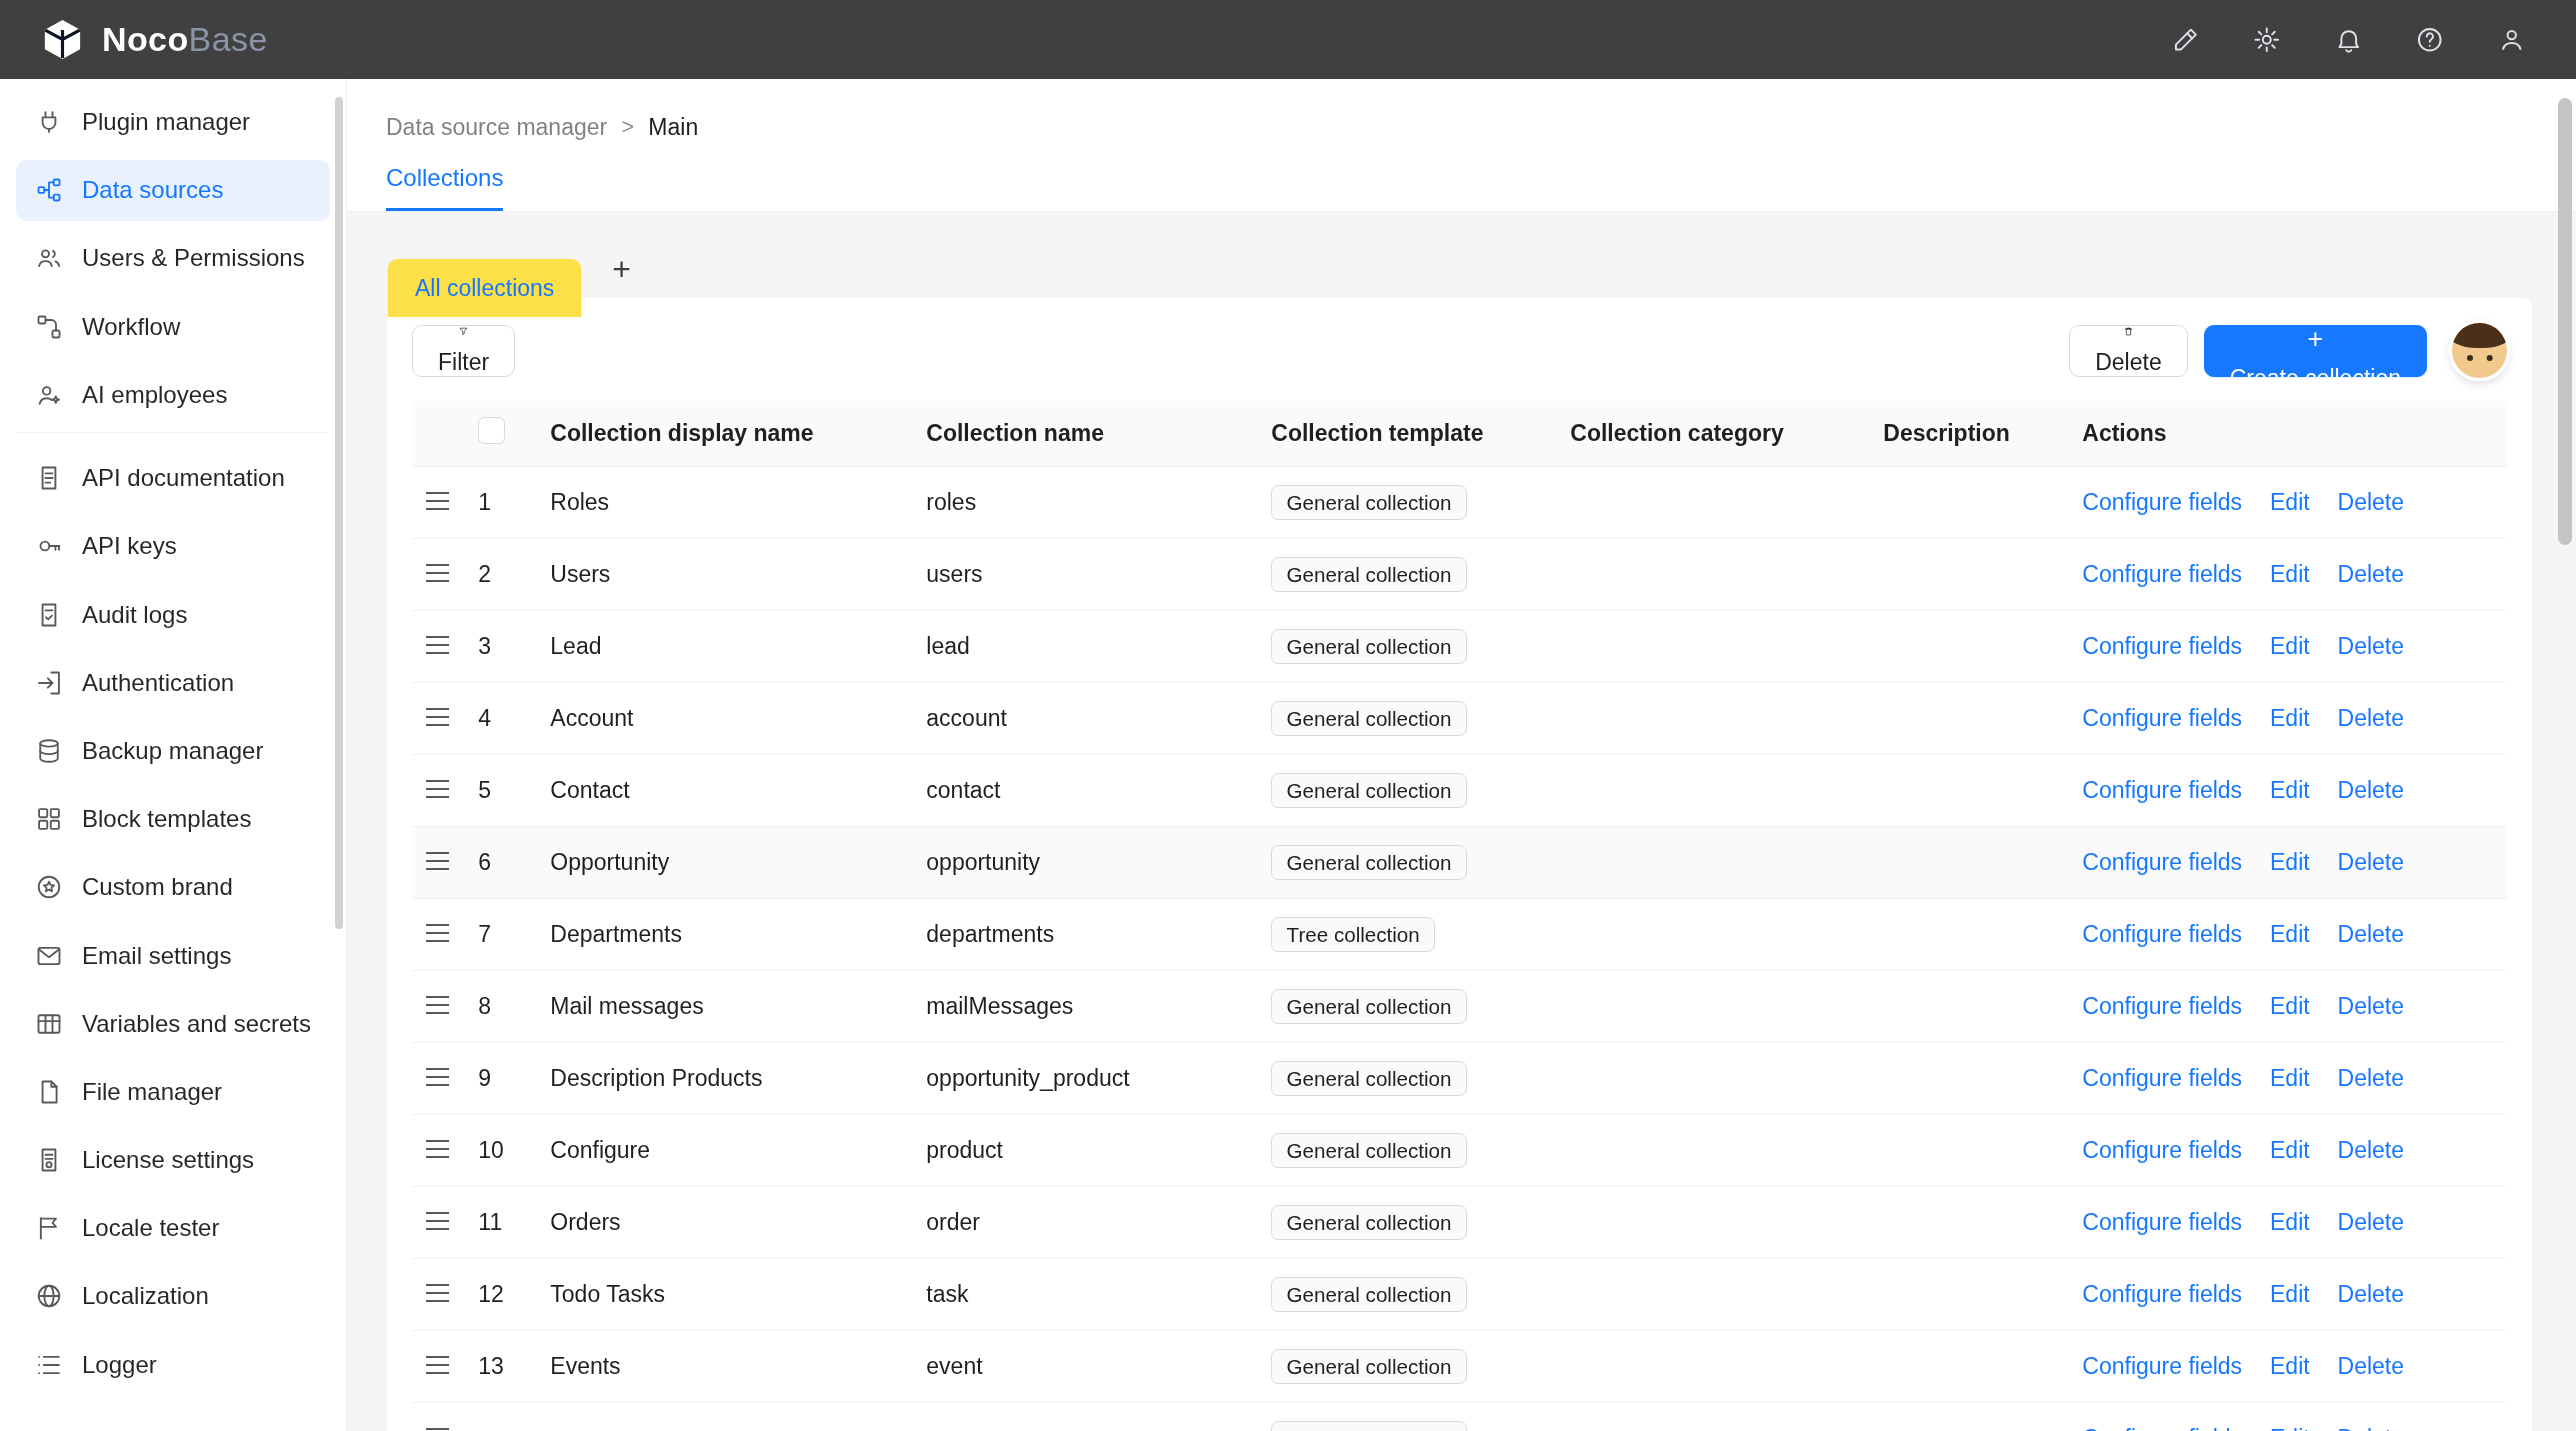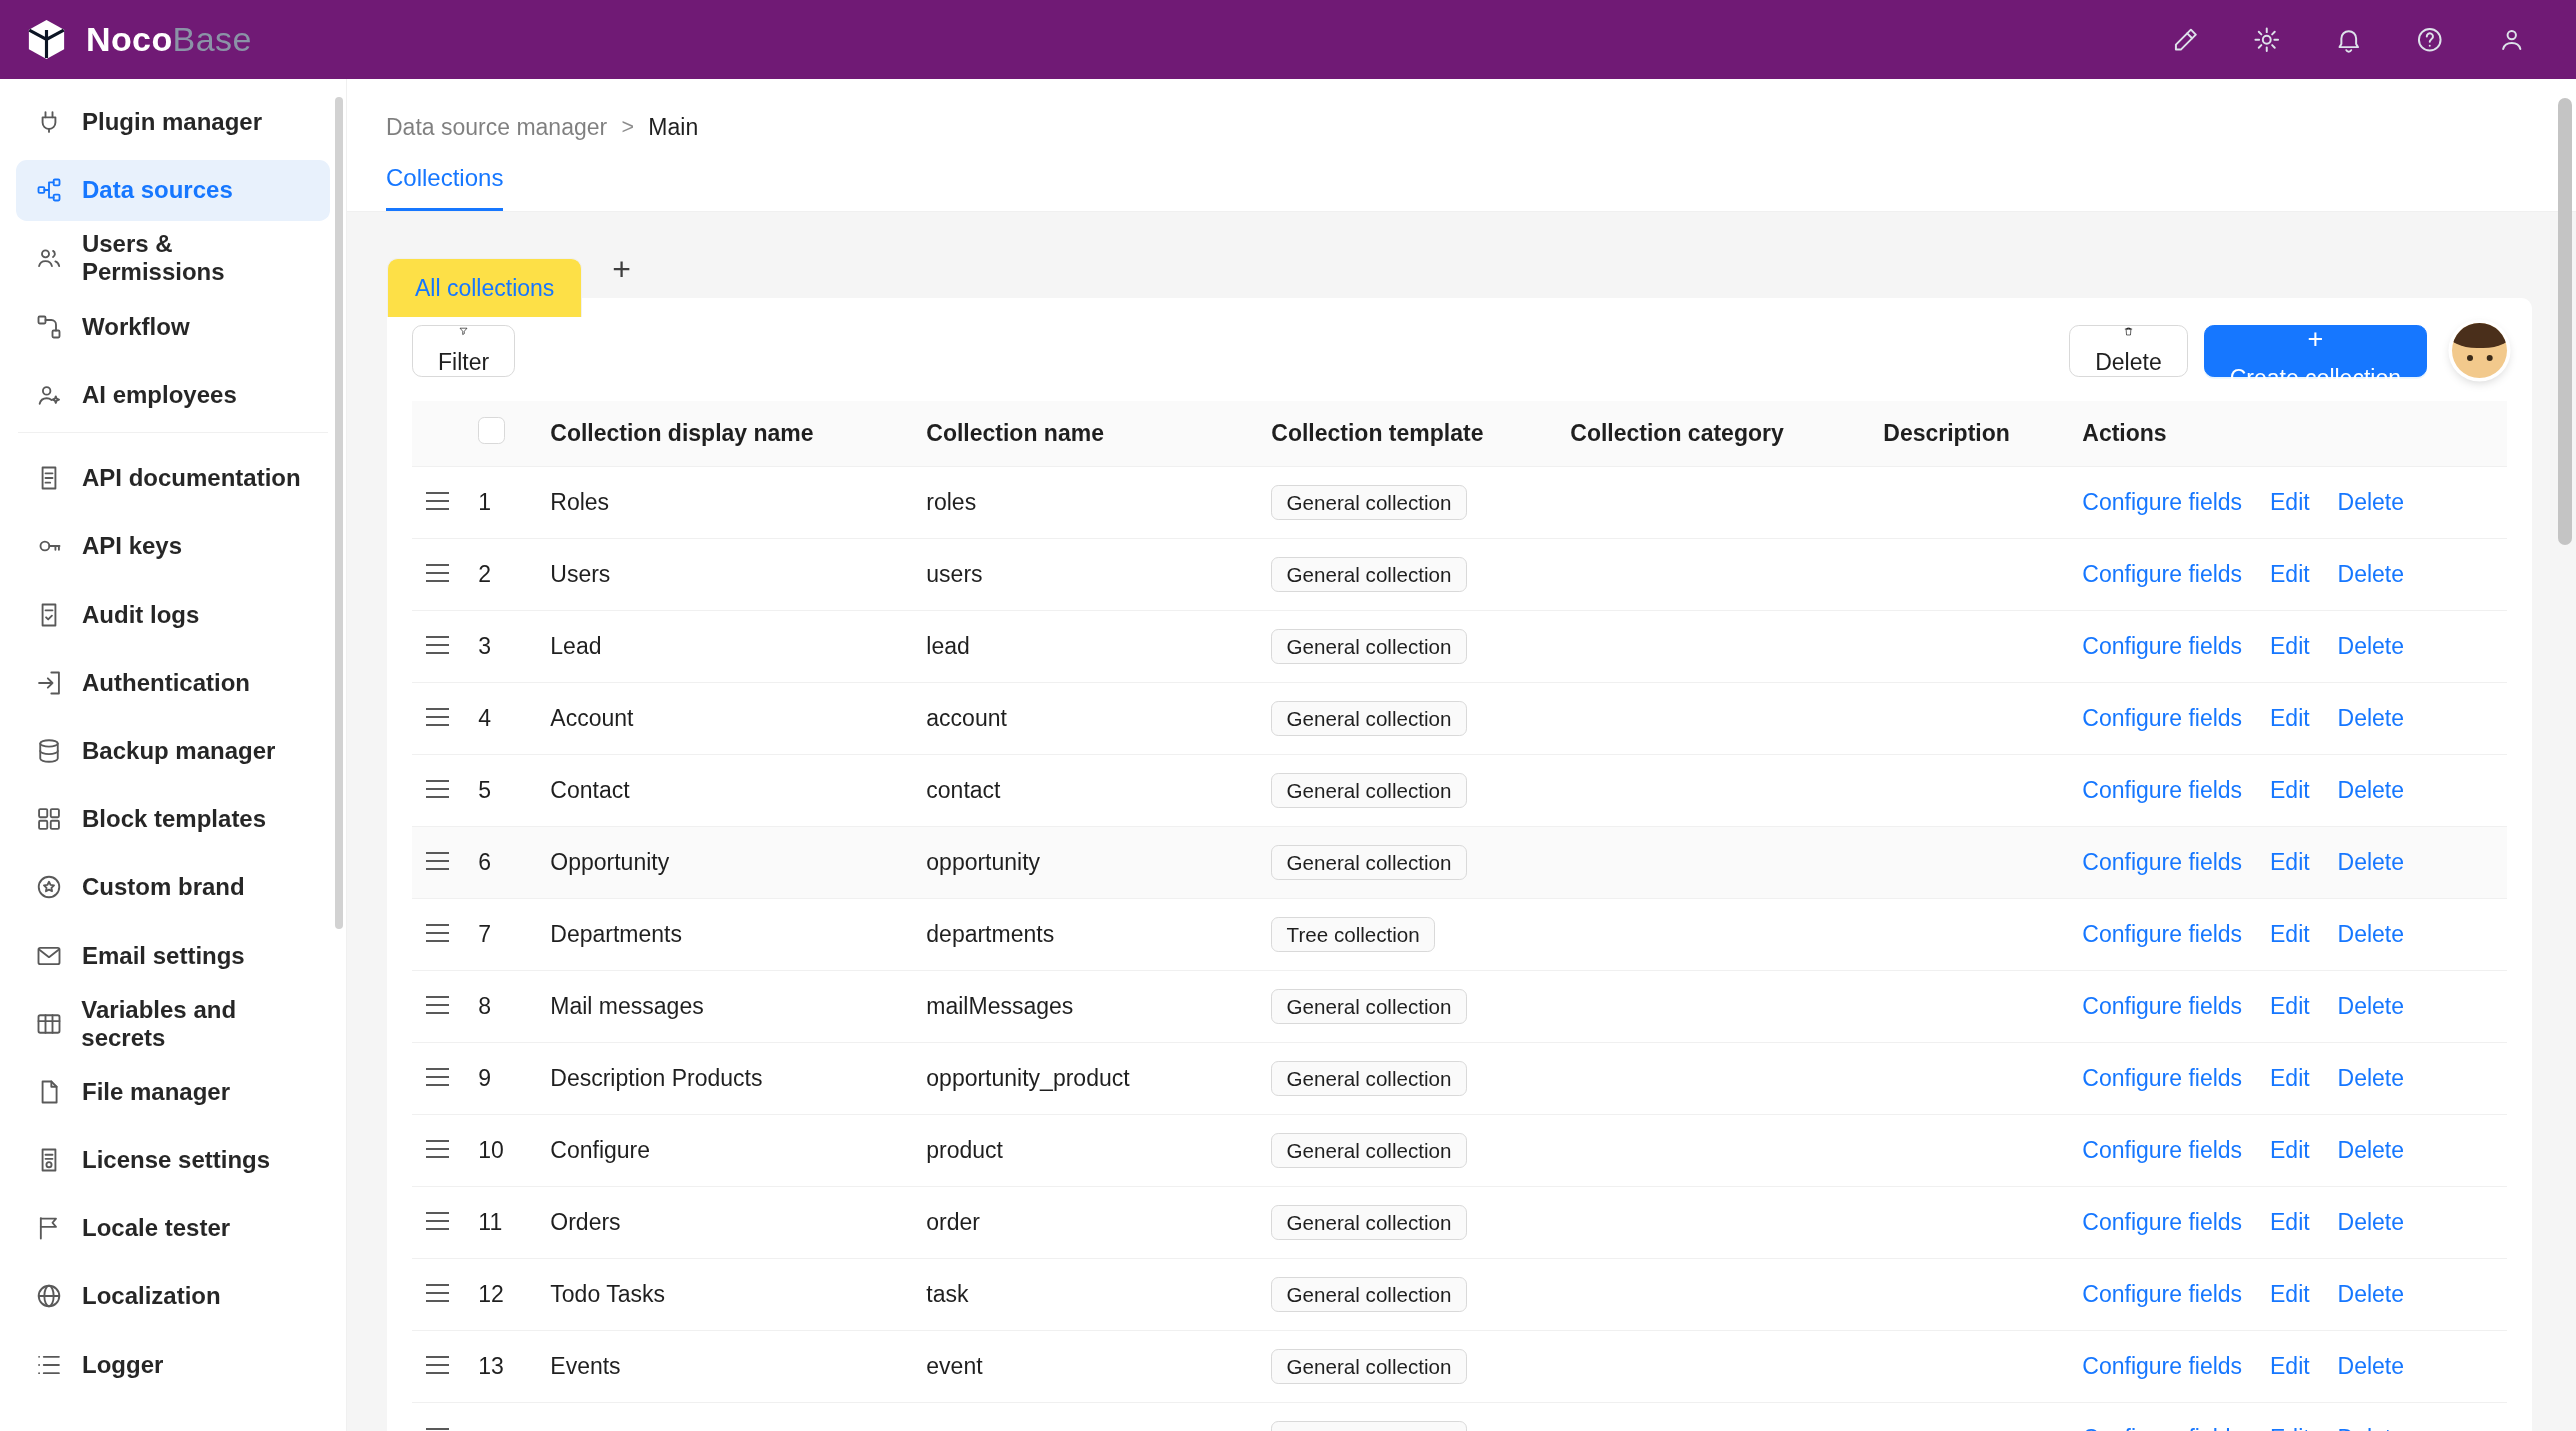--- a/index.html
+++ b/index.html
@@ -1,34 +1,34 @@
 <!DOCTYPE html>
 <html style="font-size:14.3px"><head>
 <meta charset="utf-8">
 <style>
   * { margin:0; padding:0; box-sizing:border-box; }
   html,body { width:2576px; height:1431px; overflow:hidden; }
   body { font-family:"Liberation Sans","DejaVu Sans",sans-serif; background:#f5f5f5; color:rgba(0,0,0,0.88); }
 
   
-  .topbar { height:79px; background:#701a75; display:flex; align-items:center; justify-content:space-between; padding:0 50px 0 23px; }
+  .topbar { height:79px; background:#404040; display:flex; align-items:center; justify-content:space-between; padding:0 50px 0 39px; }
   .brand { display:flex; align-items:center; gap:16px; }
   .brand-logo svg { width:47px; height:47px; display:block; }
   .brand-text { font-size:34px; letter-spacing:0.4px; }
   .brand-bold { color:#ffffff; font-weight:700; }
   .brand-light { color:#8b93a7; font-weight:400; }
   .topbar-icons { display:flex; align-items:center; gap:52px; }
   .topbar-icon { color:#dde2ea; cursor:pointer; display:flex; }
   .topbar-icon svg { width:29.5px; height:29.5px; }
 
   
   .shell { display:flex; height:1352px; }
 
   
-  .sidebar { position:relative; width:347px; background:#ffffff; border-right:0.9px solid #f0f0f0; padding:12.5px 16px; flex:none;font-weight:bold; }
+  .sidebar { position:relative; width:347px; background:#ffffff; border-right:0.9px solid #f0f0f0; padding:12.5px 16px; flex:none; }
   .menu-item { display:flex; align-items:center; gap:18px; height:61px; margin-bottom:7.2px; padding:0 9px 0 18px; border-radius:10.7px; font-size:24px; color:rgba(0,0,0,0.85); cursor:pointer; }
   .menu-item .mi { width:30px; display:flex; justify-content:center; color:#595959; }
   .mi svg { width:28px; height:28px; }
   .menu-item.active { background:#e8f1fc; color:#1677ff; }
   .menu-item.active .mi { color:#1677ff; }
   .menu-divider { border-top:0.9px solid #f0f0f0; margin:7.2px 1.8px 14.3px 1.8px; }
   .sidebar-scroll-thumb { position:absolute; top:18px; right:2.7px; width:8px; height:832px; border-radius:5.4px; background:#d2d2d2; }
 
   
   .main { flex:1; display:flex; flex-direction:column; min-width:0; }

